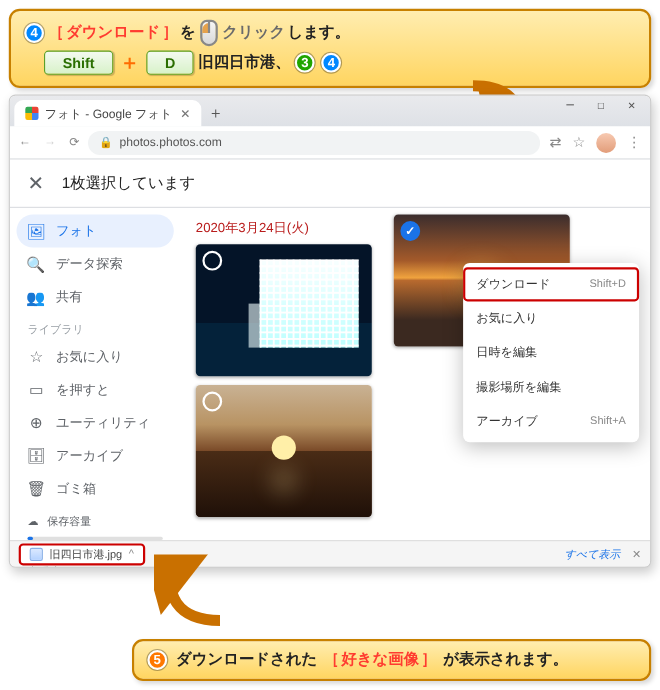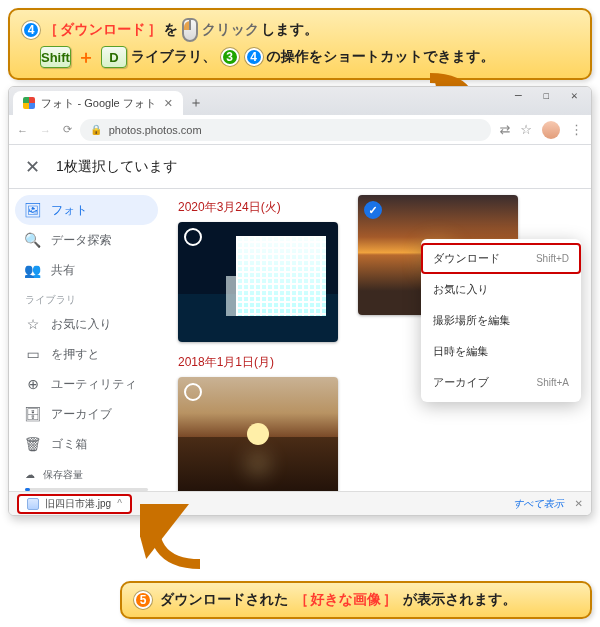--- a/index.html
+++ b/index.html
@@ -21,21 +21,21 @@
   
   
   .instr-box{margin:8px 8px 6px 8px;padding:8px 10px 10px 10px;border:2px solid var(--yellow-box-border);border-radius:10px;background:linear-gradient(#ffedb0,#ffd560);font-weight:bold;font-size:14px;box-shadow:2px 2px 4px rgba(0,0,0,.15);}
   .instr-line{display:flex;align-items:center;flex-wrap:wrap;gap:2px;margin-bottom:4px;}
   .instr-line:last-child{margin-bottom:0;margin-left:18px;}
   .step-ball{display:inline-flex;width:18px;height:18px;border-radius:50%;border:2px solid #fff;align-items:center;justify-content:center;font-size:12px;font-weight:bold;color:#fff;margin:0 2px;box-shadow:0 0 0 1px rgba(0,0,0,.3);}
   .ball-blue{background:#0088ff;}
   .ball-green{background:#1fa500;}
   .ball-orange{background:#ff7800;}
   .bracket-red{color:var(--red);}
-  .key{display:inline-flex;align-items:center;justify-content:center;height:22px;min-width:26px;padding:0 0;margin:0 2px;border:1px solid #5aa02a;border-radius:4px;background:var(--green-key);color:#2a6e00;font-weight:bold;font-size:13px;box-shadow:1px 1px 1px rgba(0,0,0,.2);}
+  .key{display:inline-flex;align-items:center;justify-content:center;height:22px;min-width:26px;padding:0 16px;margin:0 2px;border:1px solid #5aa02a;border-radius:4px;background:var(--green-key);color:#2a6e00;font-weight:bold;font-size:13px;box-shadow:1px 1px 1px rgba(0,0,0,.2);}
   .plus-icon{display:inline-flex;align-items:center;justify-content:center;width:18px;height:18px;color:#ff6c00;font-size:18px;font-weight:bold;margin:0 2px;}
   .mouse-icon{display:inline-block;width:16px;height:24px;border:2px solid #888;border-radius:9px 9px 12px 12px;background:linear-gradient(#f6f6f6,#d8d8d8);position:relative;margin:0 2px;vertical-align:middle;}
   .mouse-icon::before{content:"";position:absolute;top:1px;left:0;width:6px;height:9px;background:#e6a24c;border-top-left-radius:6px;}
   .mouse-icon::after{content:"";position:absolute;top:0;left:50%;width:2px;height:10px;background:#888;transform:translateX(-50%);}
   .gray-txt{color:#6b6b6b;}
   
   
   .browser{position:relative;margin:0 8px;width:584px;border:1px solid #ccc;border-radius:6px;background:#fff;box-shadow:2px 4px 10px rgba(0,0,0,.2);height:430px;overflow:hidden;}
   .win-ctrls{position:absolute;top:4px;right:8px;display:flex;gap:16px;color:#555;font-size:11px;}
   .win-btn{width:12px;height:12px;line-height:10px;font-family:monospace;}
@@ -116,24 +116,23 @@
     <span class="bracket-red">］</span>
     <span>を</span>
     <span class="mouse-icon"></span>
     <span class="gray-txt">クリック</span>
     <span>します。</span>
   </div>
   <div class="instr-line">
     <span class="key">Shift</span>
     <span class="plus-icon">＋</span>
     <span class="key">D</span>
-    <span>ライブラリ、</span>
+    <span>旧四日市港、</span>
     <span class="step-ball ball-green">3</span>
     <span class="step-ball ball-blue">4</span>
-    <span>の操作をショートカットできます。</span>
   </div>
 </div>
 
 <svg class="arrow" style="top:70px;left:420px;" width="80" height="90">
   <defs>
       <marker id="ah1" markerWidth="10" markerHeight="10" refX="6" refY="5" orient="auto">
         <path d="M0,0 L10,5 L0,10 Z" fill="#c97000"></path>
       </marker>
     </defs>
   <path d="M10,8 C50,8 60,30 48,78" stroke="#c97000" stroke-width="10" fill="none" marker-end="url(#ah1)"></path>
@@ -231,41 +230,40 @@
             <div class="sel-circle"></div>
           </div>
         </div>
         <div class="photo-group">
           <div class="thumb sunset1">
             <div class="sel-circle checked"></div>
           </div>
         </div>
       </div>
       <div class="photo-group" style="margin-top:8px;">
-        <div class="date-hdr">2018年1月1日(月)</div>
         <div class="thumb sunset2">
           <div class="sel-circle"></div>
         </div>
       </div>
     </div>
   </div>
 
   <div class="dropdown">
     <div class="dd-item hl">
       <span>ダウンロード</span>
       <span class="dd-shortcut">Shift+D</span>
     </div>
     <div class="dd-item">
       <span>お気に入り</span>
     </div>
     <div class="dd-item">
+      <span>日時を編集</span>
+    </div>
+    <div class="dd-item">
       <span>撮影場所を編集</span>
-    </div>
-    <div class="dd-item">
-      <span>日時を編集</span>
     </div>
     <div class="dd-item">
       <span>アーカイブ</span>
       <span class="dd-shortcut">Shift+A</span>
     </div>
   </div>
 
   <div class="dl-strip">
     <div class="dl-chip">
       <span class="dl-file-icon"></span>

